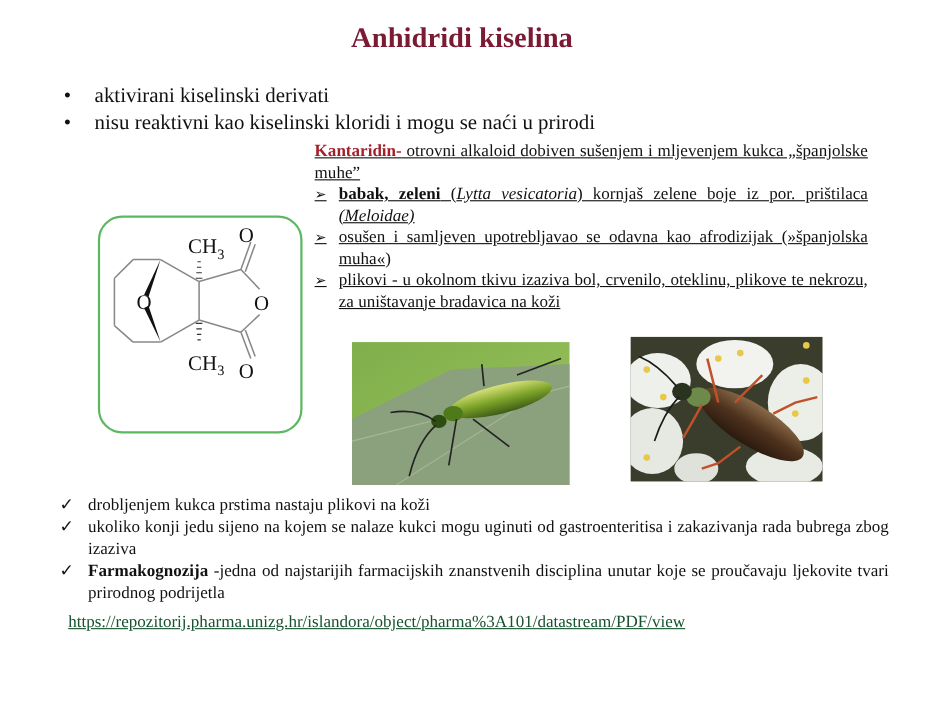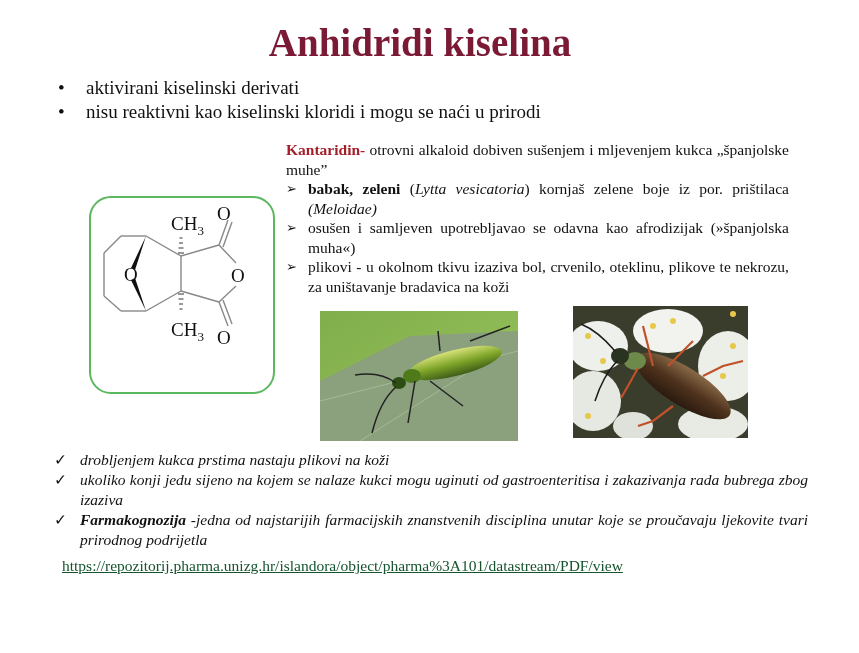--- a/index.html
+++ b/index.html
@@ -2,47 +2,47 @@
 <html><head>
 <meta charset="utf-8">
 <style>
   html, body { margin: 0; padding: 0; }
   body {
     width: 859px; height: 653px; background: #ffffff; position: relative; overflow: hidden;
     font-family: "Liberation Serif", "DejaVu Serif", serif; color: #111111;
   }
   .title {
     position: absolute; left: 0; width: 840px; top: 20px; text-align: center;
-    font-size: 39px; font-weight: bold; color: #7b1a35;
+    font-size: 26px; font-weight: bold; color: #7b1a35;
   }
   .top-bullets { position: absolute; left: 58px; top: 76px; font-size: 19px; line-height: 24px; }
   .top-bullets .row { display: flex; }
   .top-bullets .dot { width: 28px; }
   .right-block {
-    position: absolute; left: 286px; top: 140px; width: 503px;
-    font-size: 15.5px; line-height: 19.5px; text-align: justify;
+    position: absolute; left: 286px; top: 128px; width: 503px;
+    font-size: 15.5px; line-height: 19.5px; text-align: justify; text-decoration: underline;
   }
   .right-block .lead b { color: #a31f2a; }
   .right-block .item { display: flex; }
   .right-block .arrow { width: 22px; flex: none; font-size: 13px; }
   .right-block .item-text { flex: 1; text-align: justify; }
   .structure {
     position: absolute; left: 89px; top: 196px; width: 186px; height: 198px;
     border: 2px solid #5cb860; border-radius: 22px; box-sizing: border-box;
   }
   .photo { position: absolute; overflow: hidden; }
   .photo-green { left: 320px; top: 311px; width: 198px; height: 130px; }
   .photo-brown { left: 573px; top: 306px; width: 175px; height: 132px; }
   .bottom-list {
     position: absolute; left: 54px; top: 450px; width: 754px;
     font-size: 15.5px; line-height: 20px;
   }
   .bottom-list .item { display: flex; }
   .bottom-list .check { width: 26px; flex: none; }
-  .bottom-list .item-text { flex: 1; text-align: justify; font-style: italic; }
+  .bottom-list .item-text { flex: 1; text-align: justify; }
   .link {
     position: absolute; left: 62px; top: 557px; font-size: 15.5px;
     color: #14532d; text-decoration: underline;
   }
 </style>
 </head>
 <body>
 
 <div class="title">Anhidridi kiselina</div>
 

